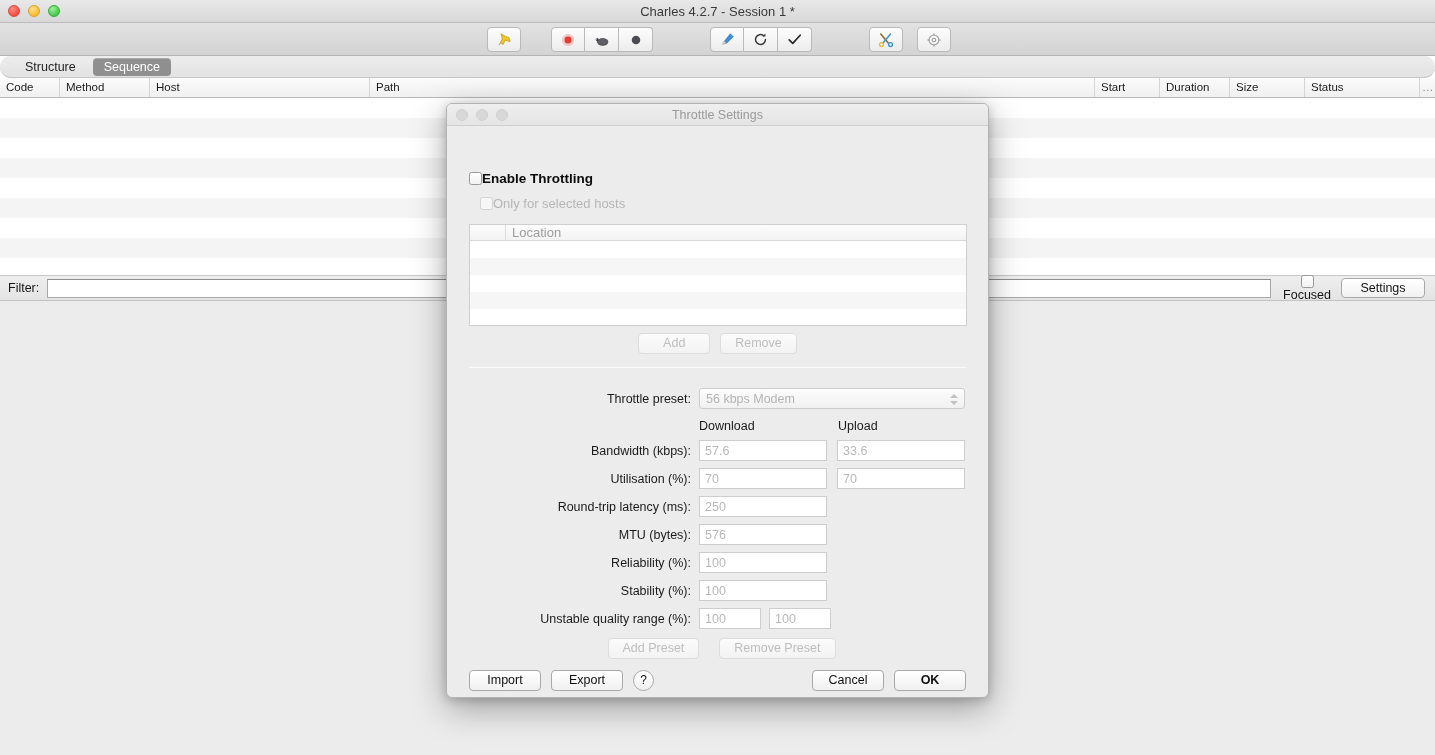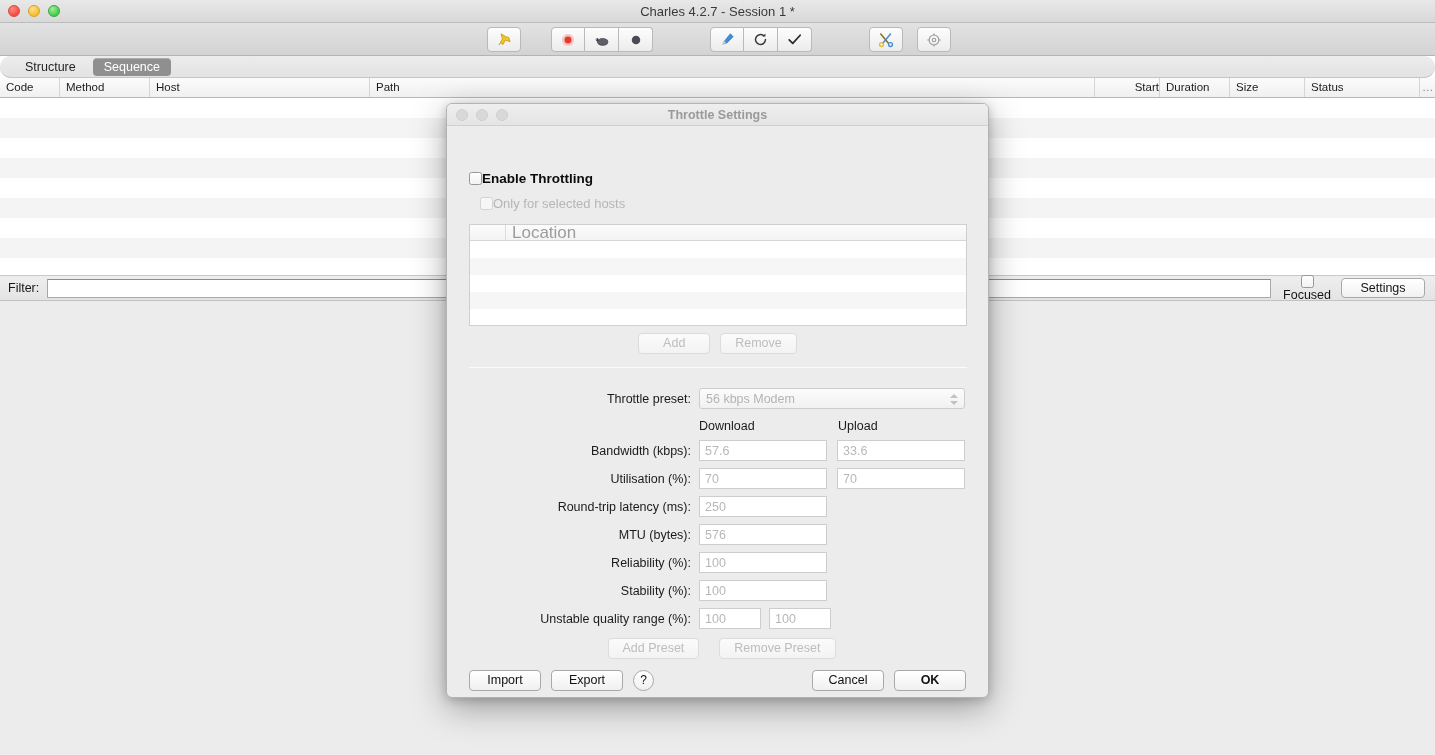--- a/index.html
+++ b/index.html
@@ -219,21 +219,20 @@
     border: 1px solid #b3b3b3;
     border-radius: 6px;
     box-shadow: 0 10px 34px rgba(0,0,0,0.34), 0 2px 10px rgba(0,0,0,0.18);
     overflow: hidden;
   }
   .dlg-titlebar {
     position: relative;
     height: 22px;
     background: linear-gradient(to bottom, #efefef 0%, #e4e4e4 100%);
     border-bottom: 1px solid #cfcfcf;
-    font-weight: bold;
   }
   .traffic.dlg { left: 9px; top: 5px; gap: 8px; }
   .light.off {
     background: #d8d8d8;
     border: 1px solid #cfcfcf;
   }
   .dlg-title {
     position: absolute;
     left: 0; top: 0; width: 100%;
     line-height: 22px;
@@ -273,21 +272,21 @@
     background: linear-gradient(to bottom, #fcfcfc 0%, #f3f3f3 100%);
     border-bottom: 1px solid #d7d7d7;
     display: flex;
     align-items: center;
   }
   .loc-head .spacer {
     width: 36px; height: 15px;
     border-right: 1px solid #dcdcdc;
   }
   .loc-head .hcol {
-    font-size: 17px;
+    font-size: 13px;
     color: #9c9c9c;
     padding-left: 6px;
   }
   .loc-rows { height: 84px; overflow: hidden; }
   .loc-row { height: 17px; background: #ffffff; }
   .loc-row.alt { background: #f6f6f6; }
 
   
   .ar-row {
     position: absolute;
@@ -529,21 +528,21 @@
   <div class="tabbar">
     <div class="tab">Structure</div>
     <div class="tab selected">Sequence</div>
   </div>
 
   <div class="colheader">
     <div class="col" style="left:0px;width:60px;">Code</div>
     <div class="col" style="left:60px;width:90px;">Method</div>
     <div class="col" style="left:150px;width:220px;">Host</div>
     <div class="col" style="left:370px;width:725px;">Path</div>
-    <div class="col" style="left:1095px;width:65px;text-align:right;">Start</div>
+    <div class="col" style="left:1095px;width:65px;">Start</div>
     <div class="col" style="left:1160px;width:70px;">Duration</div>
     <div class="col" style="left:1230px;width:75px;">Size</div>
     <div class="col" style="left:1305px;width:115px;">Status</div>
     <div class="col last" style="left:1420px;width:15px;padding-left:2px;color:#888;">…</div>
   </div>
 
   <div class="rows">
     <div class="row"></div>
     <div class="row alt"></div>
     <div class="row"></div>

